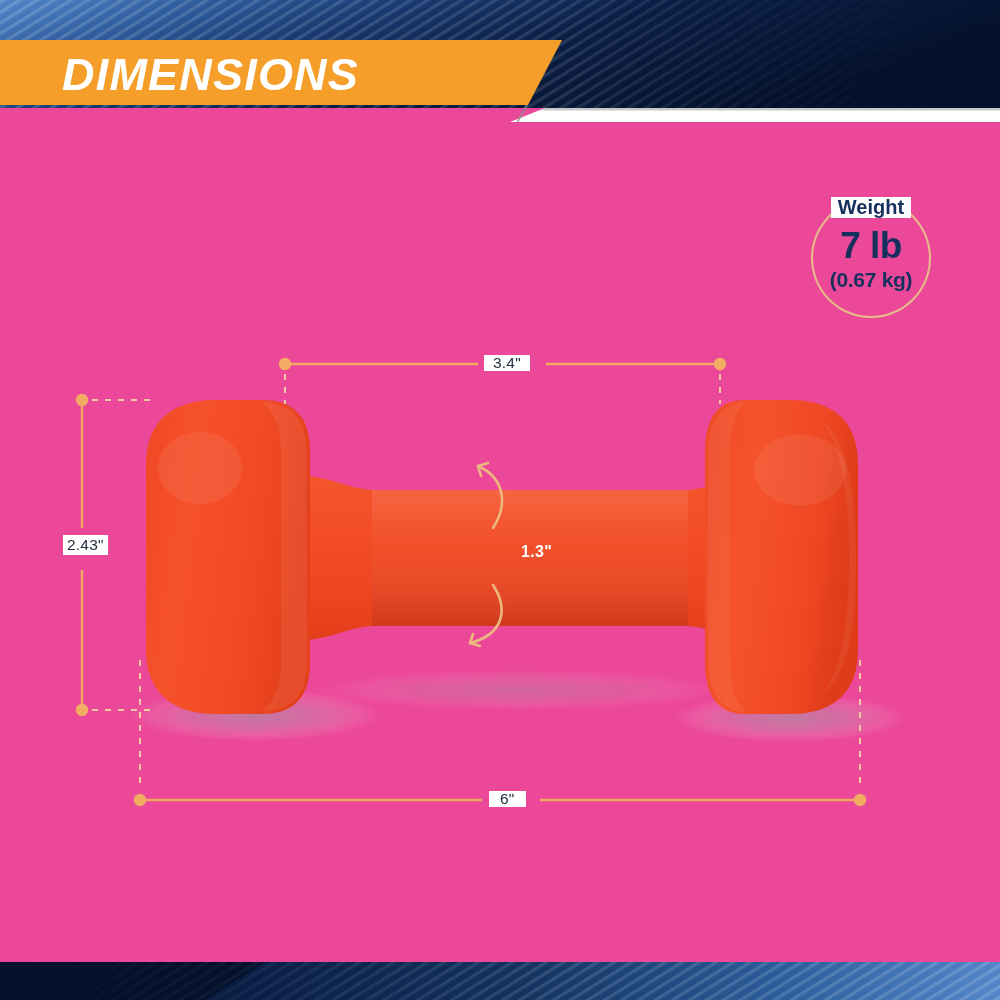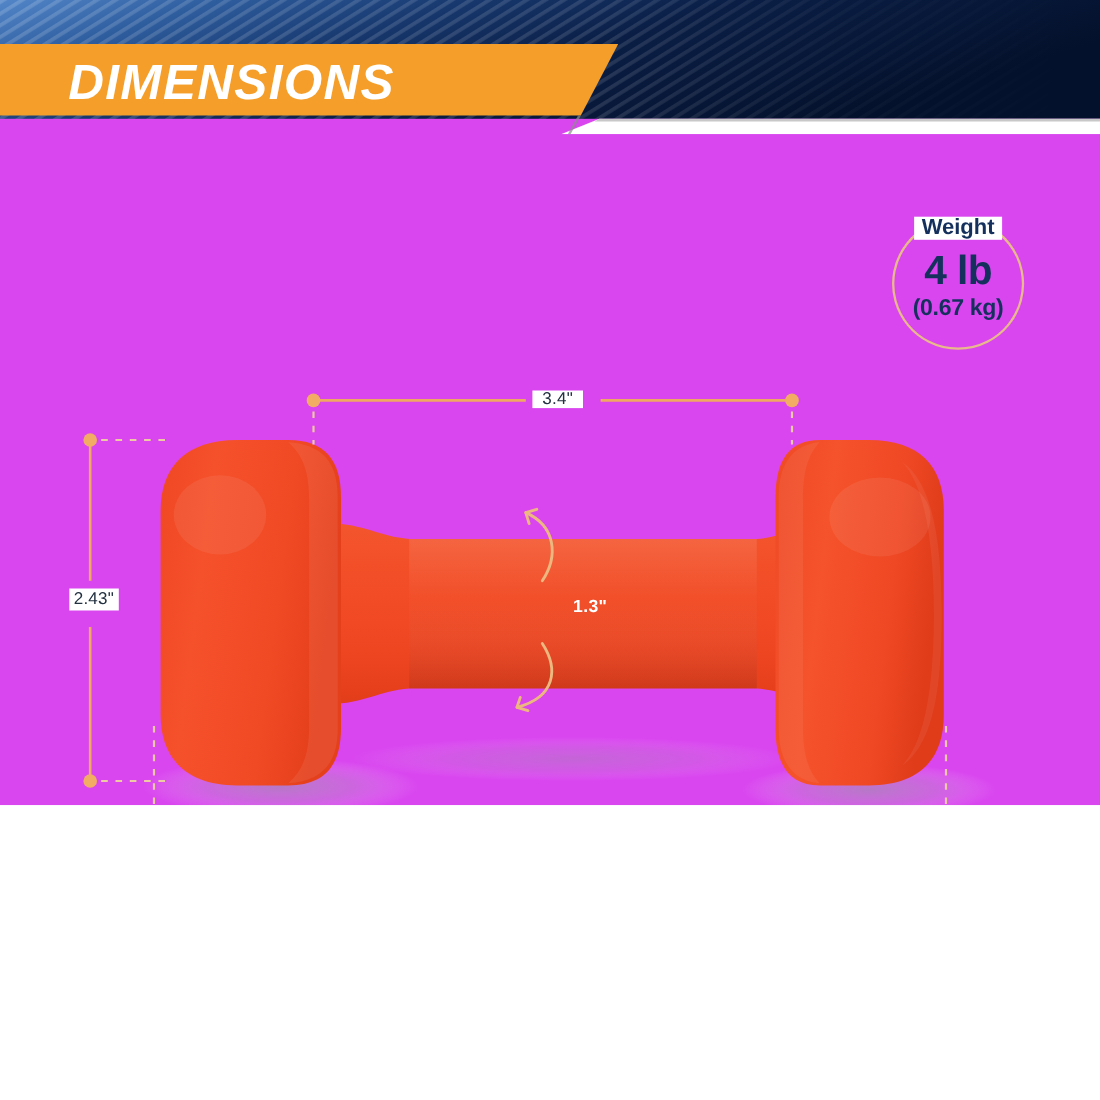--- a/index.html
+++ b/index.html
@@ -7,23 +7,23 @@
     margin: 0;
     padding: 0;
     background: #ffffff;
   }
   body {
     font-family: "Liberation Sans", sans-serif;
   }
   #page {
     position: relative;
     width: 1000px;
-    height: 732px;
+    height: 1000px;
     overflow: hidden;
-    background: #d946ef;
+    background: #ec4899;
   }
 
   
   #header-band {
     position: absolute;
     left: 0; top: 0;
     width: 1000px;
     height: 122px;
     overflow: hidden;
   }
@@ -184,21 +184,21 @@
     <div id="header-title">DIMENSIONS</div>
   </div>
 
   <div id="weight-badge">
     <svg class="badge-ring" width="130" height="130" viewBox="0 0 130 130">
 
       <path d="M 37.5 9.8 A 59 59 0 1 0 92.5 9.8" fill="none" stroke="#e8b98a" stroke-width="2.1" stroke-linecap="round"></path>
     </svg>
     <div class="badge-text-wrap">
       <div id="weight-label">Weight</div>
-      <div id="weight-primary">4 lb</div>
+      <div id="weight-primary">7 lb</div>
       <div id="weight-secondary">(0.67 kg)</div>
     </div>
   </div>
 
   <div id="stage">
     <svg width="1000" height="1000" viewBox="0 0 1000 1000">
       <defs>
 
         <linearGradient id="bodyGrad" x1="0" y1="0" x2="0" y2="1">
           <stop offset="0%" stop-color="#f4552d"></stop>

